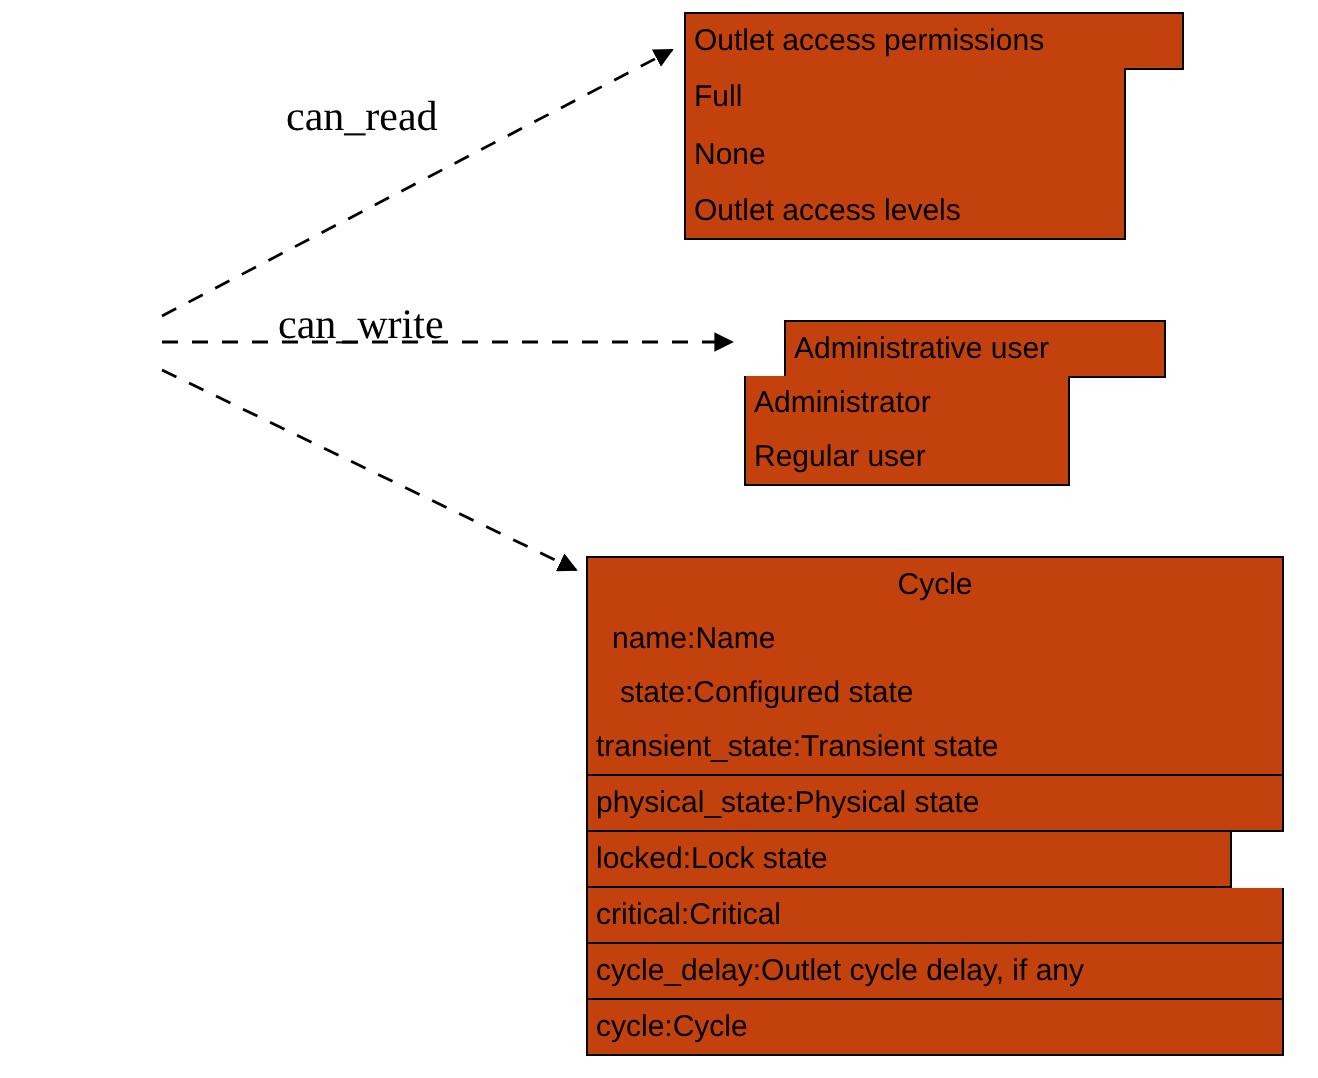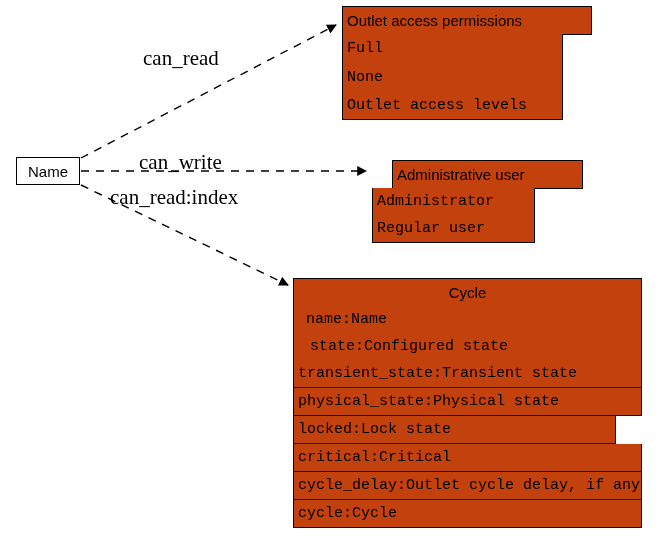--- a/index.html
+++ b/index.html
@@ -54,21 +54,20 @@
     justify-content: flex-start;
     padding-left: 4px;
   }
   .uml-row.attr {
     justify-content: flex-start;
     padding-left: 4px;
   }
   
   .uml-row + .uml-row {
     border-top: none;
-    font-family: Liberation Mono, monospace;
   }
   
   #name-node {
     position: absolute;
     left: 16px;
     top: 157px;
     width: 64px;
     height: 28px;
     box-sizing: border-box;
     border: 1px solid #000000;
@@ -109,27 +108,25 @@
 
     <g>
       <path d="M 81 171 L 366 171" stroke="#000000" stroke-width="1.4" fill="none" stroke-dasharray="8,7" marker-end="url(#arrowhead)"></path>
     </g>
 
     <g>
       <path d="M 81 185 L 288 285" stroke="#000000" stroke-width="1.4" fill="none" stroke-dasharray="8,7" marker-end="url(#arrowhead)"></path>
     </g>
   </svg>
 
-  <div id="name-node">Name</div>
 
   <div class="edge-label" style="left:143px; top:48px;">can_read</div>
 
   <div class="edge-label" style="left:139px; top:152px;">can_write</div>
 
-  <div class="edge-label" style="left:110px; top:187px;">can_read:index</div>
 
   <div class="uml-box">
     <div class="uml-row title left" style="left:342px; top:6px; width:250px; height:29px;">Outlet access permissions</div>
     <div class="uml-row attr" style="left:342px; top:34px; width:221px; height:30px;">Full</div>
     <div class="uml-row attr" style="left:342px; top:63px; width:221px; height:29px;">None</div>
     <div class="uml-row attr" style="left:342px; top:91px; width:221px; height:29px;">Outlet access levels</div>
   </div>
 
   <div class="uml-box">
     <div class="uml-row title left" style="left:392px; top:160px; width:191px; height:29px;">Administrative user</div>

